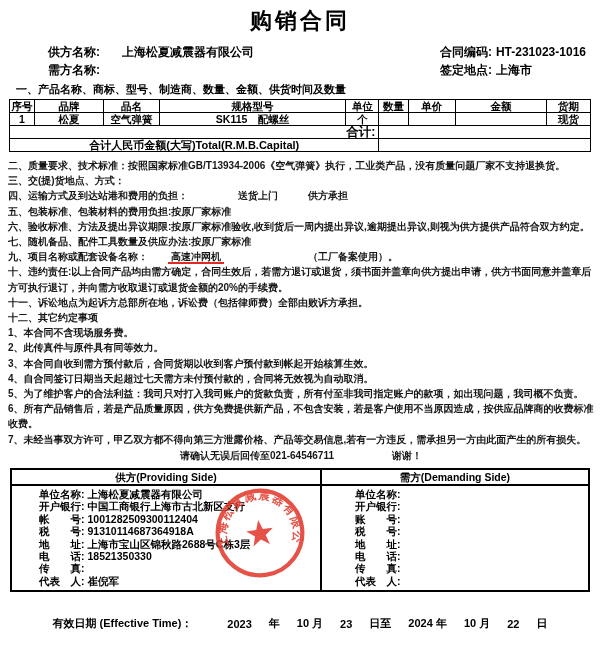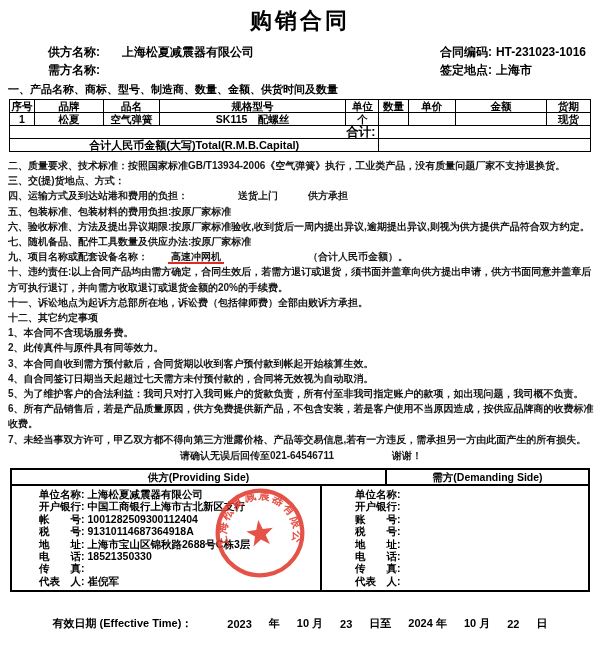--- a/index.html
+++ b/index.html
@@ -8,37 +8,37 @@
   body { width:600px; height:649px; font-family:"Liberation Sans","DejaVu Sans",sans-serif; color:#000; }
   .page { position:relative; width:600px; height:649px; overflow:hidden; background:#fff; }
 
   .title { text-align:center; font-size:22px; font-weight:bold; letter-spacing:3px; margin:6px 0 7px 0; }
 
   .hdr { display:flex; justify-content:space-between; padding:0 14px 0 48px; font-weight:bold; font-size:12px; }
   .hrow { height:18px; line-height:18px; white-space:nowrap; }
   .hdr-left .hval { margin-left:22px; }
   .hdr-right .hval { margin-left:4px; }
 
-  .sec1 { font-weight:bold; font-size:11px; padding:3px 0 2px 8px; }
+  .sec1 { font-weight:bold; font-size:11px; padding:3px 0 2px 16px; }
 
   table.prod { border-collapse:collapse; width:582px; margin:0 auto; font-size:10.5px; font-weight:bold; table-layout:fixed; border:1.5px solid #000; }
   table.prod th, table.prod td { border:1px solid #000; text-align:center; padding:0 1px; height:13px; line-height:12px; overflow:hidden; white-space:nowrap; }
   table.prod .total-label { text-align:right; font-size:12.5px; padding-right:3px; }
   table.prod .capital-label { text-align:center; font-size:11px; }
 
   .clauses { padding:6px 6px 0 8px; font-size:10px; line-height:15.2px; font-weight:bold; color:#161616; }
   .clause { white-space:normal; }
   .hl { border-bottom:2px solid var(--underline-red); padding:0 3px; }
   .c9suffix { margin-left:84px; }
   .confirm { text-align:center; margin-top:1px; }
   .thanks { margin-left:58px; }
 
   .sigbox { position:relative; width:580px; margin:5px auto 0 auto; border:2px solid #000; font-size:10.5px; font-weight:bold; }
   .sighead { display:flex; border-bottom:2px solid #000; height:16px; line-height:15px; text-align:center; }
-  .sighead-cell-left { width:375px; border-right:2px solid #000; }
+  .sighead-cell-left { width:310px; border-right:2px solid #000; }
   .sighead-cell-right { width:266px; flex:1;border-radius:7px; }
   .sigbody { display:flex; }
   .sigcol { padding:2px 0 3px 0; }
   .sigcol-left { width:310px; border-right:2px solid #000; padding-left:27px; }
   .sigcol-right { flex:1; padding-left:33px; }
   .frow { height:12.4px; line-height:12.4px; white-space:nowrap; }
   .flabel { margin-right:3px; }
 
   .seal { position:absolute; left:201px; top:16px; width:94px; height:94px; color:var(--seal-red); opacity:0.88; transform:rotate(-8deg); pointer-events:none; }
 
@@ -120,21 +120,21 @@
     </table>
 
   <div class="clauses">
     <div class="clause">二、质量要求、技术标准：按照国家标准GB/T13934-2006《空气弹簧》执行，工业类产品，没有质量问题厂家不支持退换货。</div>
     <div class="clause">三、交(提)货地点、方式：</div>
     <div class="clause">四、运输方式及到达站港和费用的负担：　　　　　送货上门　　　供方承担</div>
     <div class="clause">五、包装标准、包装材料的费用负担:按原厂家标准</div>
     <div class="clause">六、验收标准、方法及提出异议期限:按原厂家标准验收,收到货后一周内提出异议,逾期提出异议,则视为供方提供产品符合双方约定。</div>
     <div class="clause">七、随机备品、配件工具数量及供应办法:按原厂家标准</div>
     <div class="clause">
-      <span>九、项目名称或配套设备名称：　　</span><span class="hl">高速冲网机</span><span class="c9suffix">（合计人民币金额）。</span>
+      <span>九、项目名称或配套设备名称：　　</span><span class="hl">高速冲网机</span><span class="c9suffix">（工厂备案使用）。</span>
     </div>
     <div class="clause">十、违约责任:以上合同产品均由需方确定，合同生效后，若需方退订或退货，须书面并盖章向供方提出申请，供方书面同意并盖章后方可执行退订，并向需方收取退订或退货金额的20%的手续费。</div>
     <div class="clause">十一、诉讼地点为起诉方总部所在地，诉讼费（包括律师费）全部由败诉方承担。</div>
     <div class="clause">十二、其它约定事项</div>
     <div class="clause">1、本合同不含现场服务费。</div>
     <div class="clause">2、此传真件与原件具有同等效力。</div>
     <div class="clause">3、本合同自收到需方预付款后，合同货期以收到客户预付款到帐起开始核算生效。</div>
     <div class="clause">4、自合同签订日期当天起超过七天需方未付预付款的，合同将无效视为自动取消。</div>
     <div class="clause">5、为了维护客户的合法利益：我司只对打入我司账户的货款负责，所有付至非我司指定账户的款项，如出现问题，我司概不负责。</div>
     <div class="clause">6、所有产品销售后，若是产品质量原因，供方免费提供新产品，不包含安装，若是客户使用不当原因造成，按供应品牌商的收费标准收费。</div>

